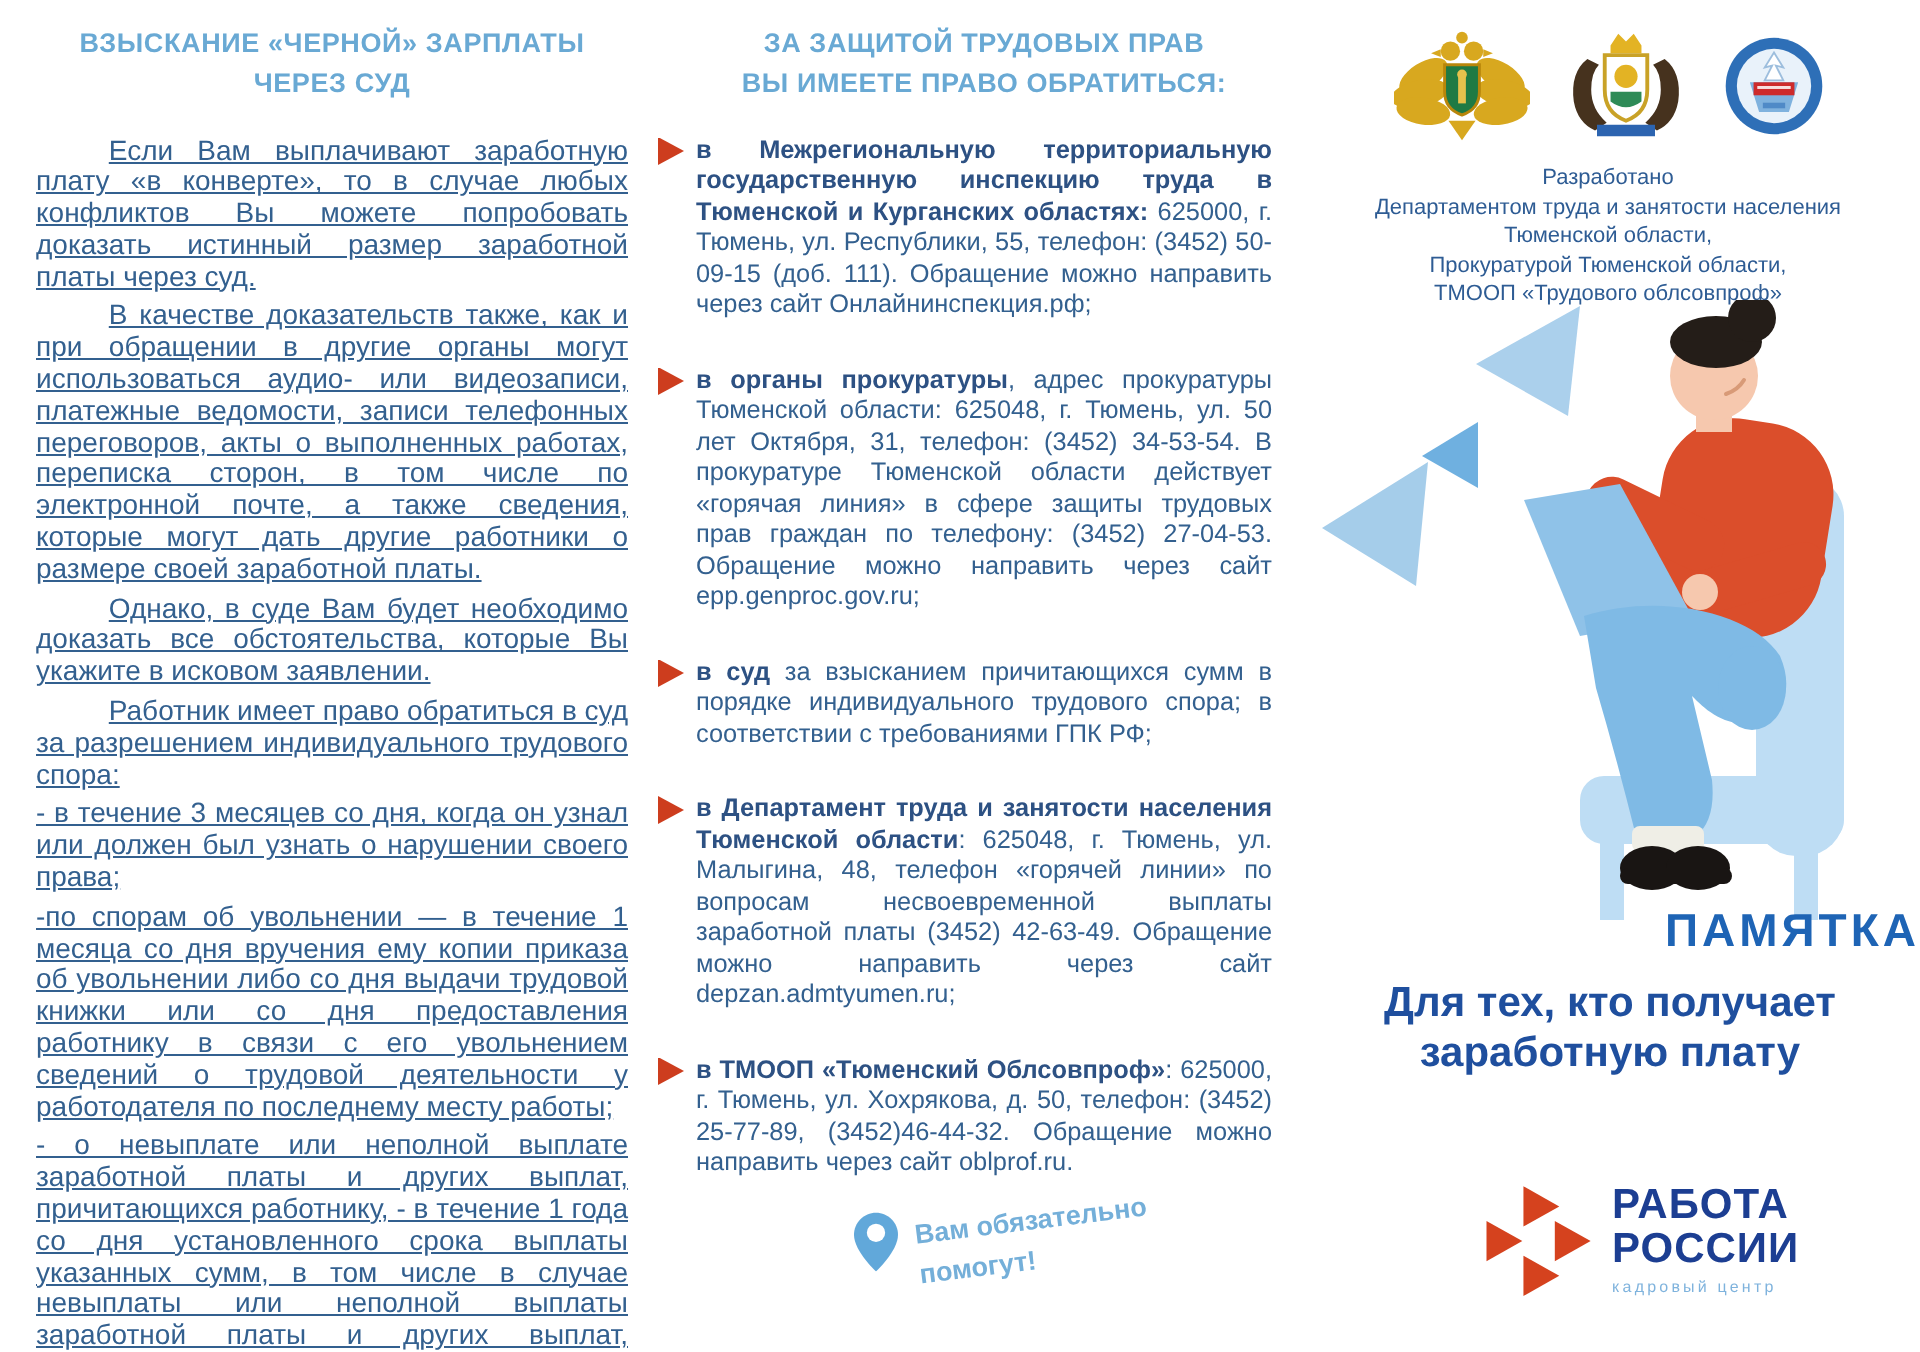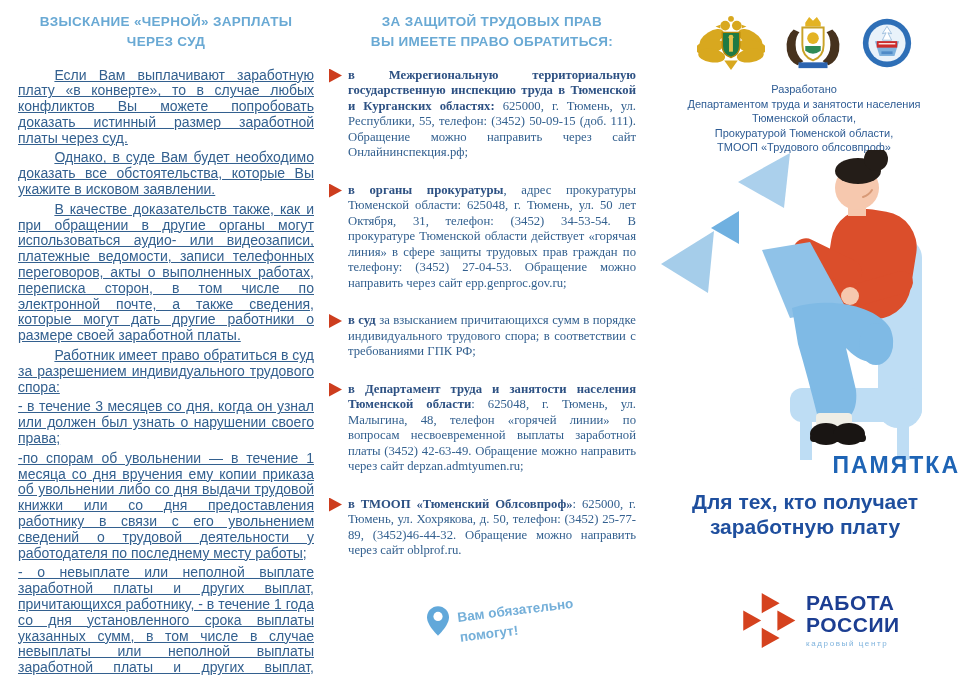--- a/index.html
+++ b/index.html
@@ -15,21 +15,21 @@
   
   .col-left { position:absolute; left:14px; top:12px; width:304px; color:#33608F; }
   .col-left .body-text p { margin:4px; font-size:14px; line-height:15.8px;
                            text-align:justify;text-decoration:underline; }
   .col-left .body-text p.indent { text-indent:2.6em; }
 
   
   .col-mid { position:absolute; left:348px; top:12px; width:288px; color:#33608F; }
   .col-mid ul { list-style:none; margin:0; padding:0; }
   .col-mid li { position:relative; font-size:12.7px; line-height:15.5px;
-                text-align:justify; margin-bottom:22px;font-family:Liberation Serif, serif; }
+                text-align:justify; margin-bottom:22px; }
   .col-mid li .marker { position:absolute; left:-19px; top:1px; width:13px;
                         height:14px; background:#CD3D1E;
                         clip-path:polygon(0 0,100% 50%,0 100%); }
   .col-mid li b { font-weight:bold; color:#2D5183; }
 
   
   .help-note { position:absolute; left:427px; top:606px; display:flex;
                align-items:flex-start; gap:7px; }
   .help-note .note-text { transform:rotate(-7deg); transform-origin:left top;
                color:#74AFD9; font-size:13.5px; font-weight:bold;
@@ -60,22 +60,22 @@
 
 <div class="page">
 
   <div class="col-left">
     <h2 class="col-title">
       <span>ВЗЫСКАНИЕ «ЧЕРНОЙ» ЗАРПЛАТЫ</span><br>
       <span>ЧЕРЕЗ СУД</span>
     </h2>
     <div class="body-text">
       <p class="indent">Если Вам выплачивают заработную плату «в конверте», то в случае любых конфликтов Вы можете попробовать доказать истинный размер заработной платы через суд.</p>
+      <p class="indent">В качестве доказательств также, как и при обращении в другие органы могут использоваться аудио- или видеозаписи, платежные ведомости, записи телефонных переговоров, акты о выполненных работах, переписка сторон, в том числе по электронной почте, а также сведения, которые могут дать другие работники о размере своей заработной платы.</p>
       <p class="indent">Однако, в суде Вам будет необходимо доказать все обстоятельства, которые Вы укажите в исковом заявлении.</p>
-      <p class="indent">В качестве доказательств также, как и при обращении в другие органы могут использоваться аудио- или видеозаписи, платежные ведомости, записи телефонных переговоров, акты о выполненных работах, переписка сторон, в том числе по электронной почте, а также сведения, которые могут дать другие работники о размере своей заработной платы.</p>
       <p class="indent">Работник имеет право обратиться в суд за разрешением индивидуального трудового спора:</p>
       <p>- в течение 3 месяцев со дня, когда он узнал или должен был узнать о нарушении своего права;</p>
       <p>-по спорам об увольнении — в течение 1 месяца со дня вручения ему копии приказа об увольнении либо со дня выдачи трудовой книжки или со дня предоставления работнику в связи с его увольнением сведений о трудовой деятельности у работодателя по последнему месту работы;</p>
       <p>- о невыплате или неполной выплате заработной платы и других выплат, причитающихся работнику, - в течение 1 года со дня установленного срока выплаты указанных сумм, в том числе в случае невыплаты или неполной выплаты заработной платы и других выплат, причитающихся работнику при увольнении (ст. 392 Трудового кодекса РФ).</p>
     </div>
   </div>
 
   <div class="col-mid">
     <h2 class="col-title">
       <span>ЗА ЗАЩИТОЙ ТРУДОВЫХ ПРАВ</span><br>

